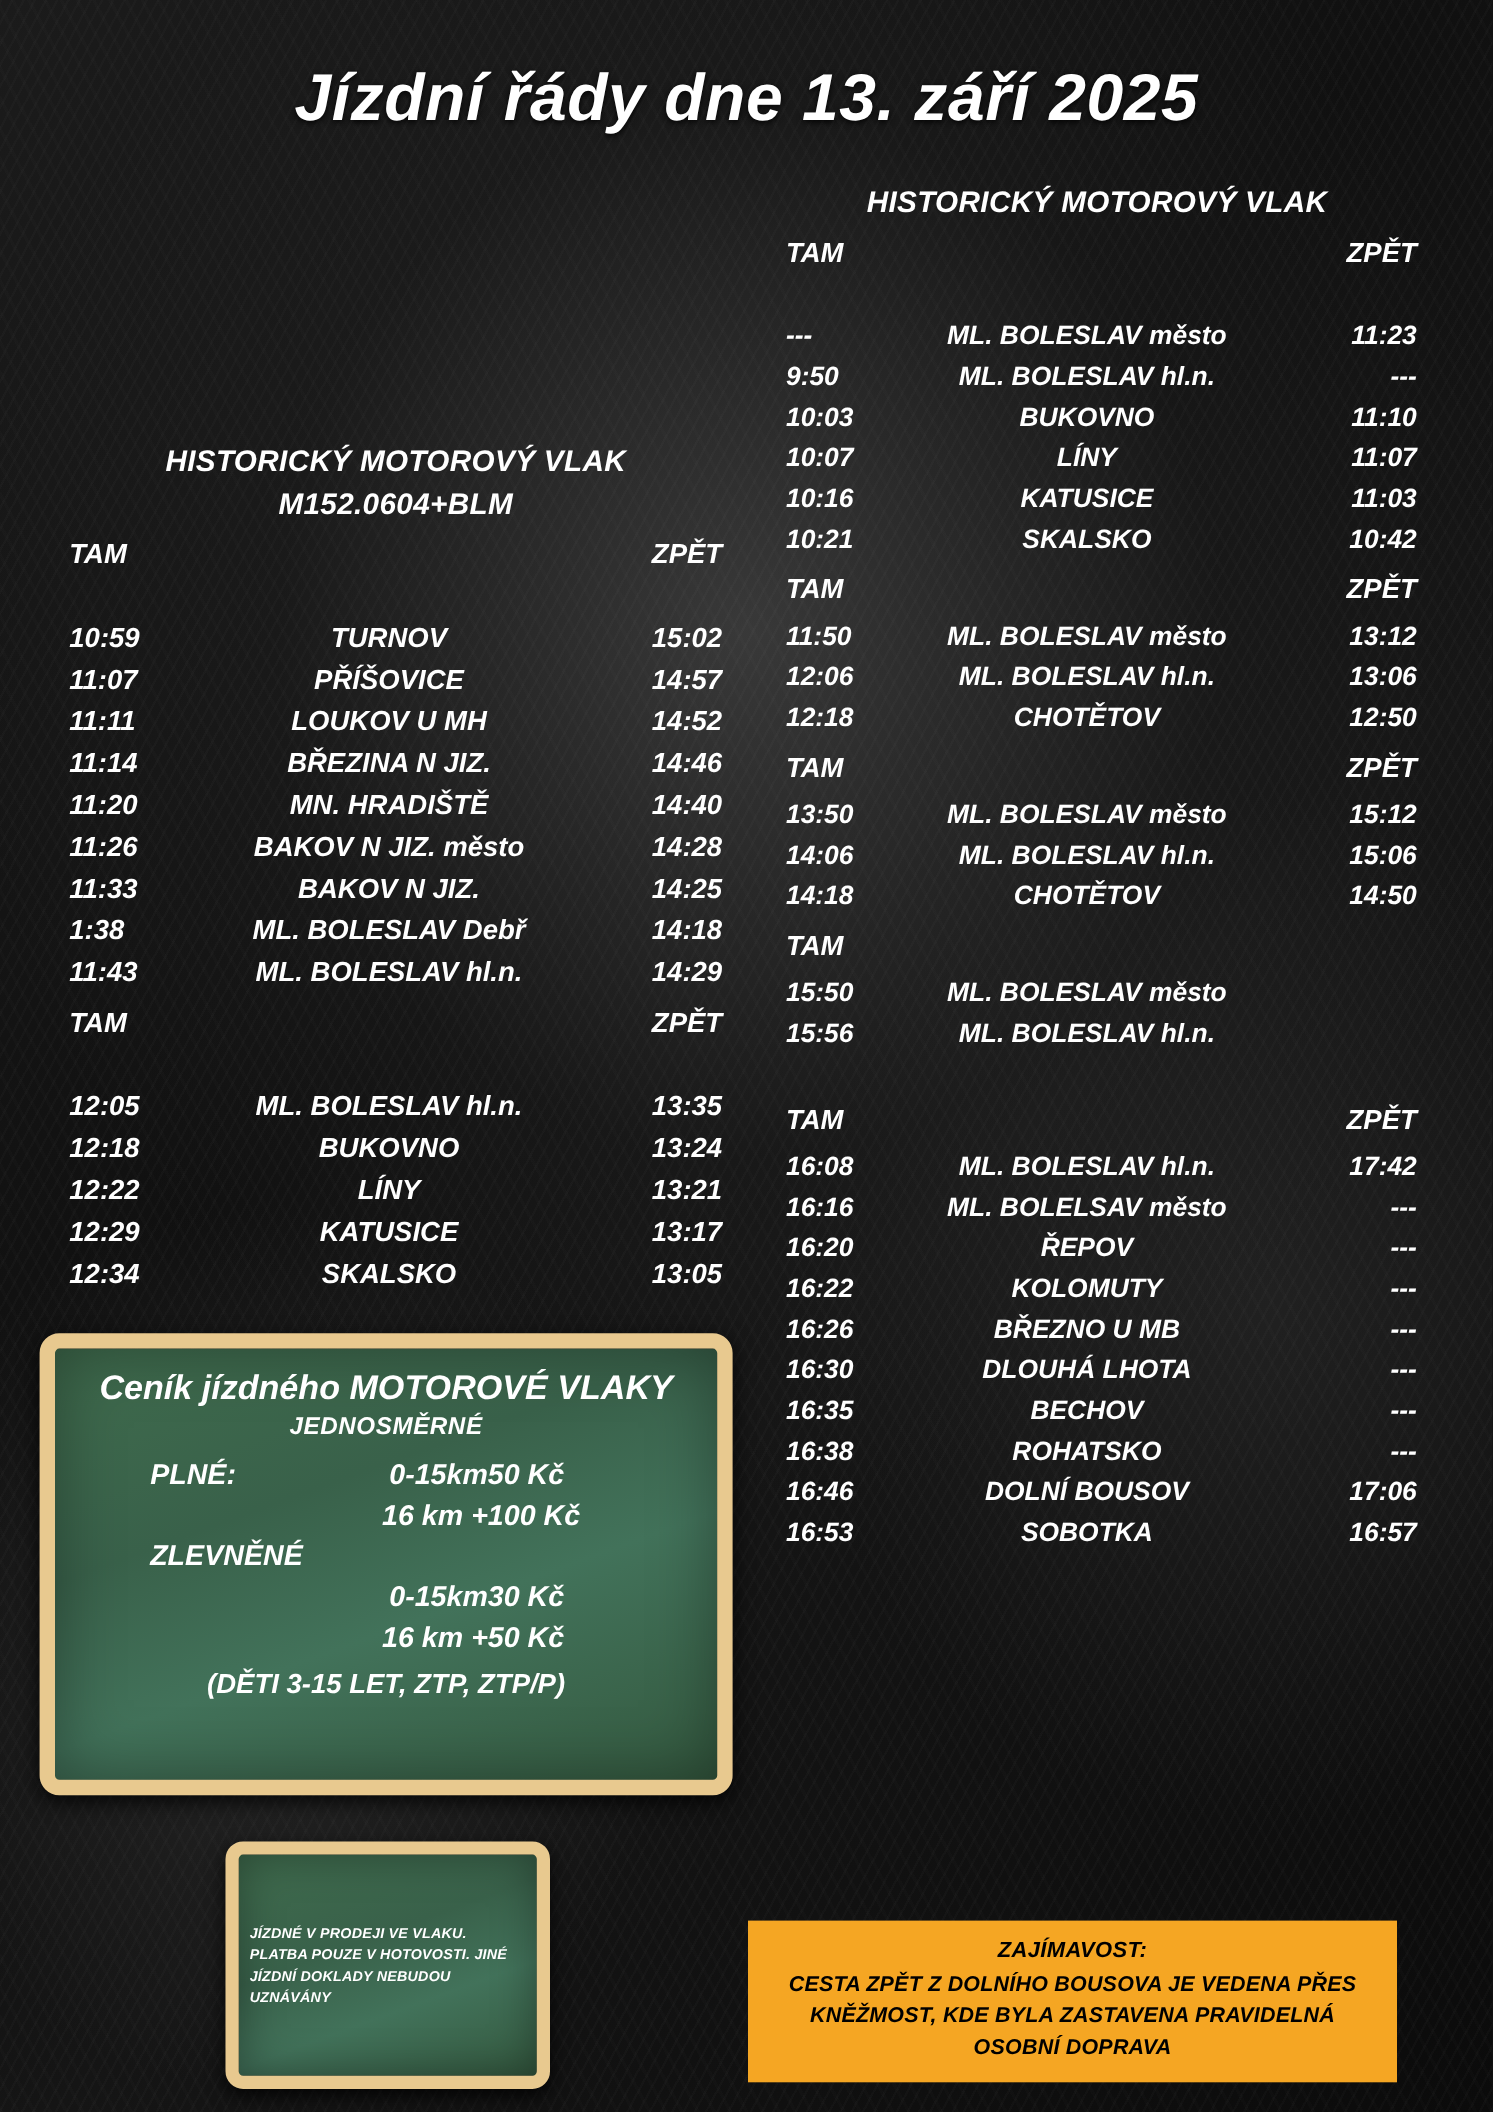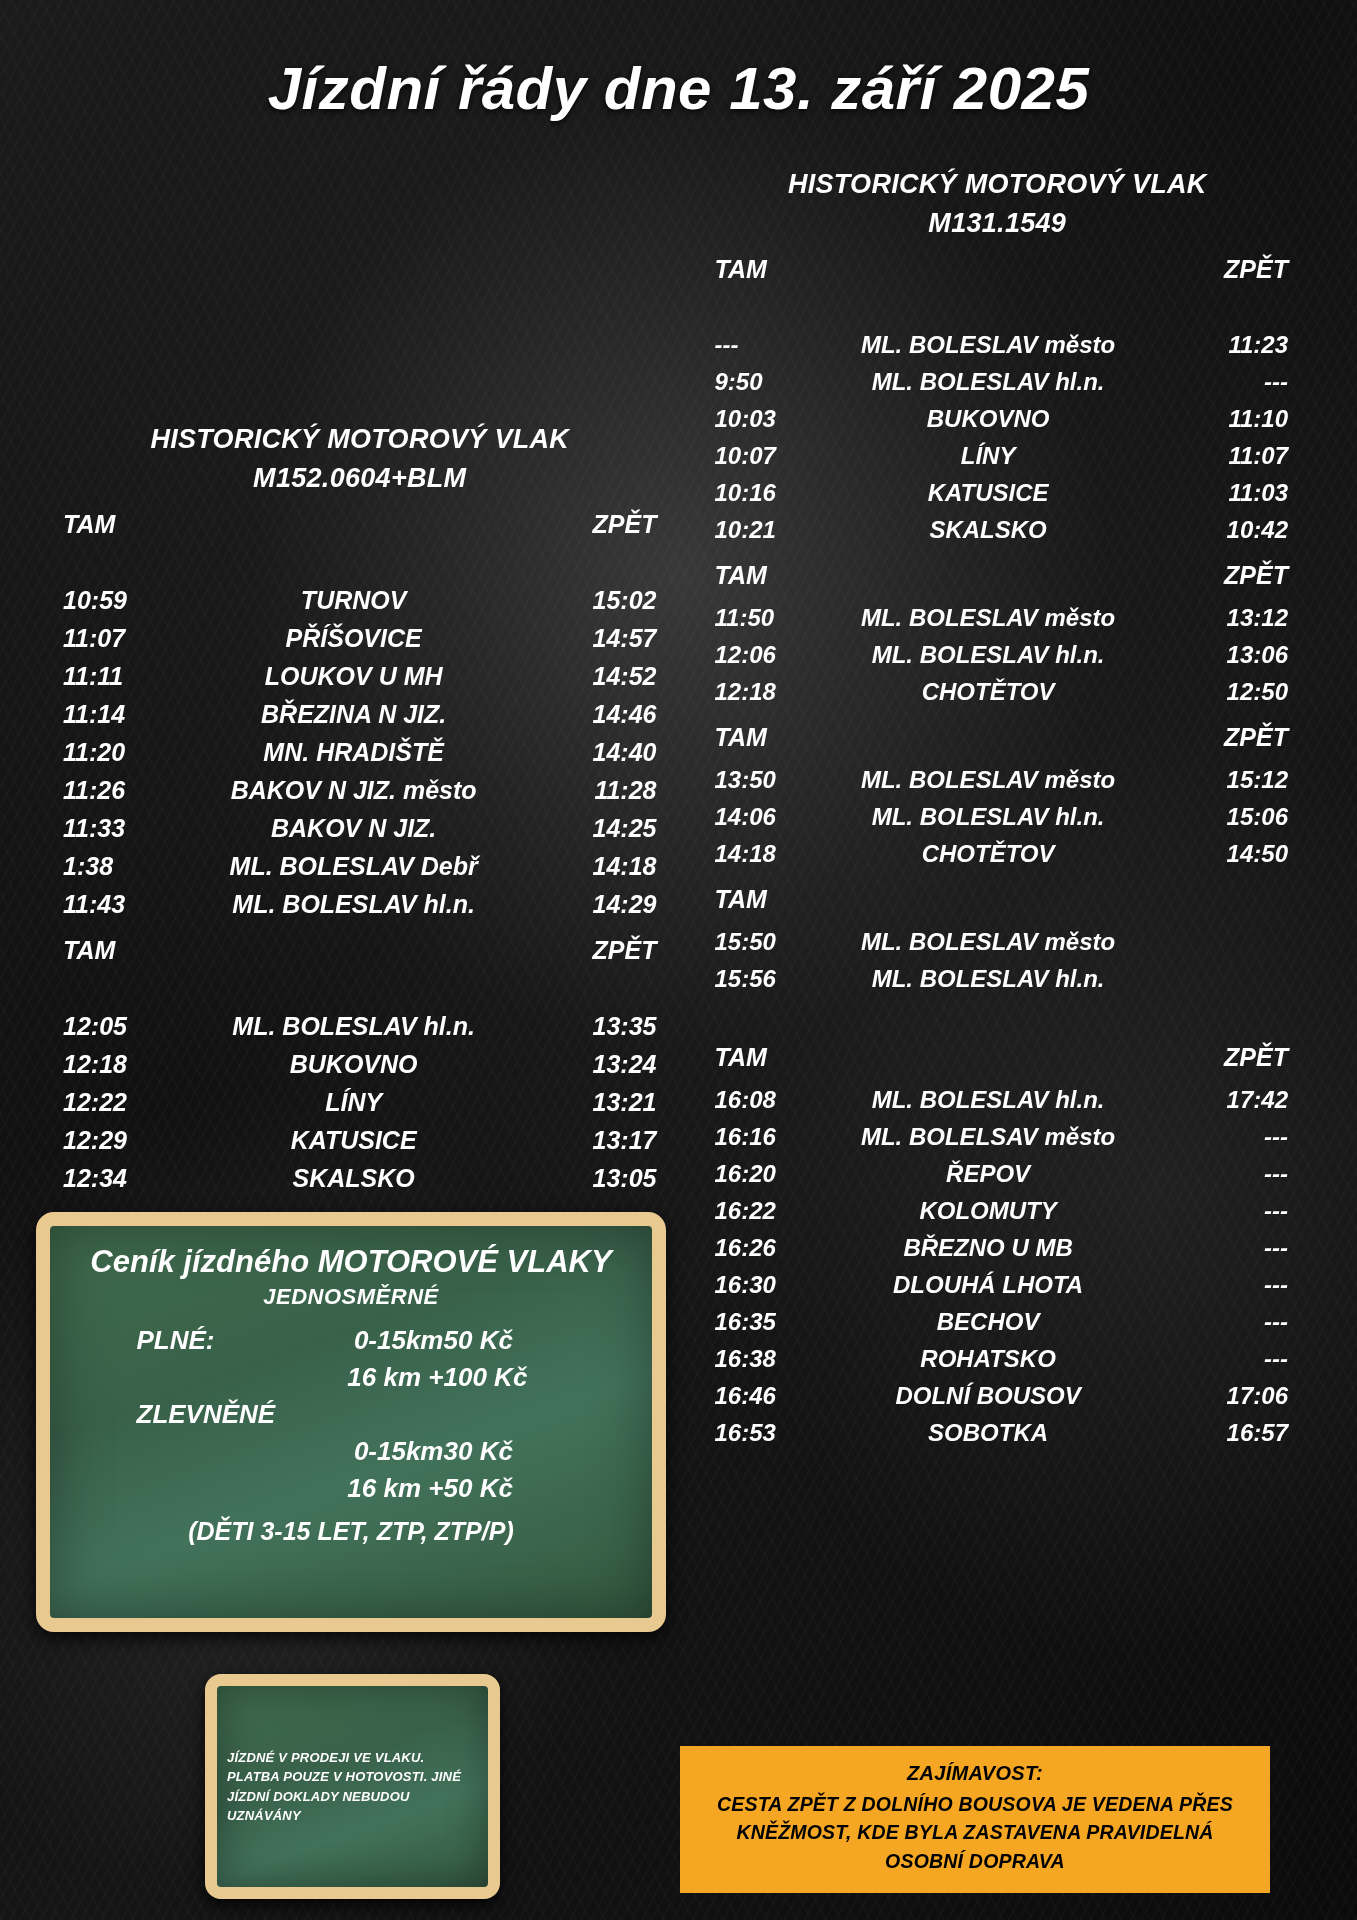--- a/index.html
+++ b/index.html
@@ -244,21 +244,21 @@
           <td class="c-time-r">14:46</td>
         </tr>
         <tr>
           <td class="c-time-l">11:20</td>
           <td class="c-station">MN. HRADIŠTĚ</td>
           <td class="c-time-r">14:40</td>
         </tr>
         <tr>
           <td class="c-time-l">11:26</td>
           <td class="c-station">BAKOV N JIZ. město</td>
-          <td class="c-time-r">11:28</td>
+          <td class="c-time-r">14:28</td>
         </tr>
         <tr>
           <td class="c-time-l">11:33</td>
           <td class="c-station">BAKOV N JIZ.</td>
           <td class="c-time-r">14:25</td>
         </tr>
         <tr>
           <td class="c-time-l">1:38</td>
           <td class="c-station">ML. BOLESLAV  Debř</td>
           <td class="c-time-r">14:18</td>
@@ -306,21 +306,20 @@
           <td class="c-station">SKALSKO</td>
           <td class="c-time-r">13:05</td>
         </tr>
       </tbody>
         </table>
     </div>
 
     <div class="col col-right">
       <div class="train-head">
         <span>HISTORICKÝ MOTOROVÝ VLAK</span>
-        <span class="num">M131.1549</span>
       </div>
 
       <table class="sched">
         <tbody>
             <tr class="hdr">
           <td class="c-time-l">TAM</td>
           <td class="c-station"></td>
           <td class="c-time-r">ZPĚT</td>
         </tr>
         <tr class="spacer-row">

